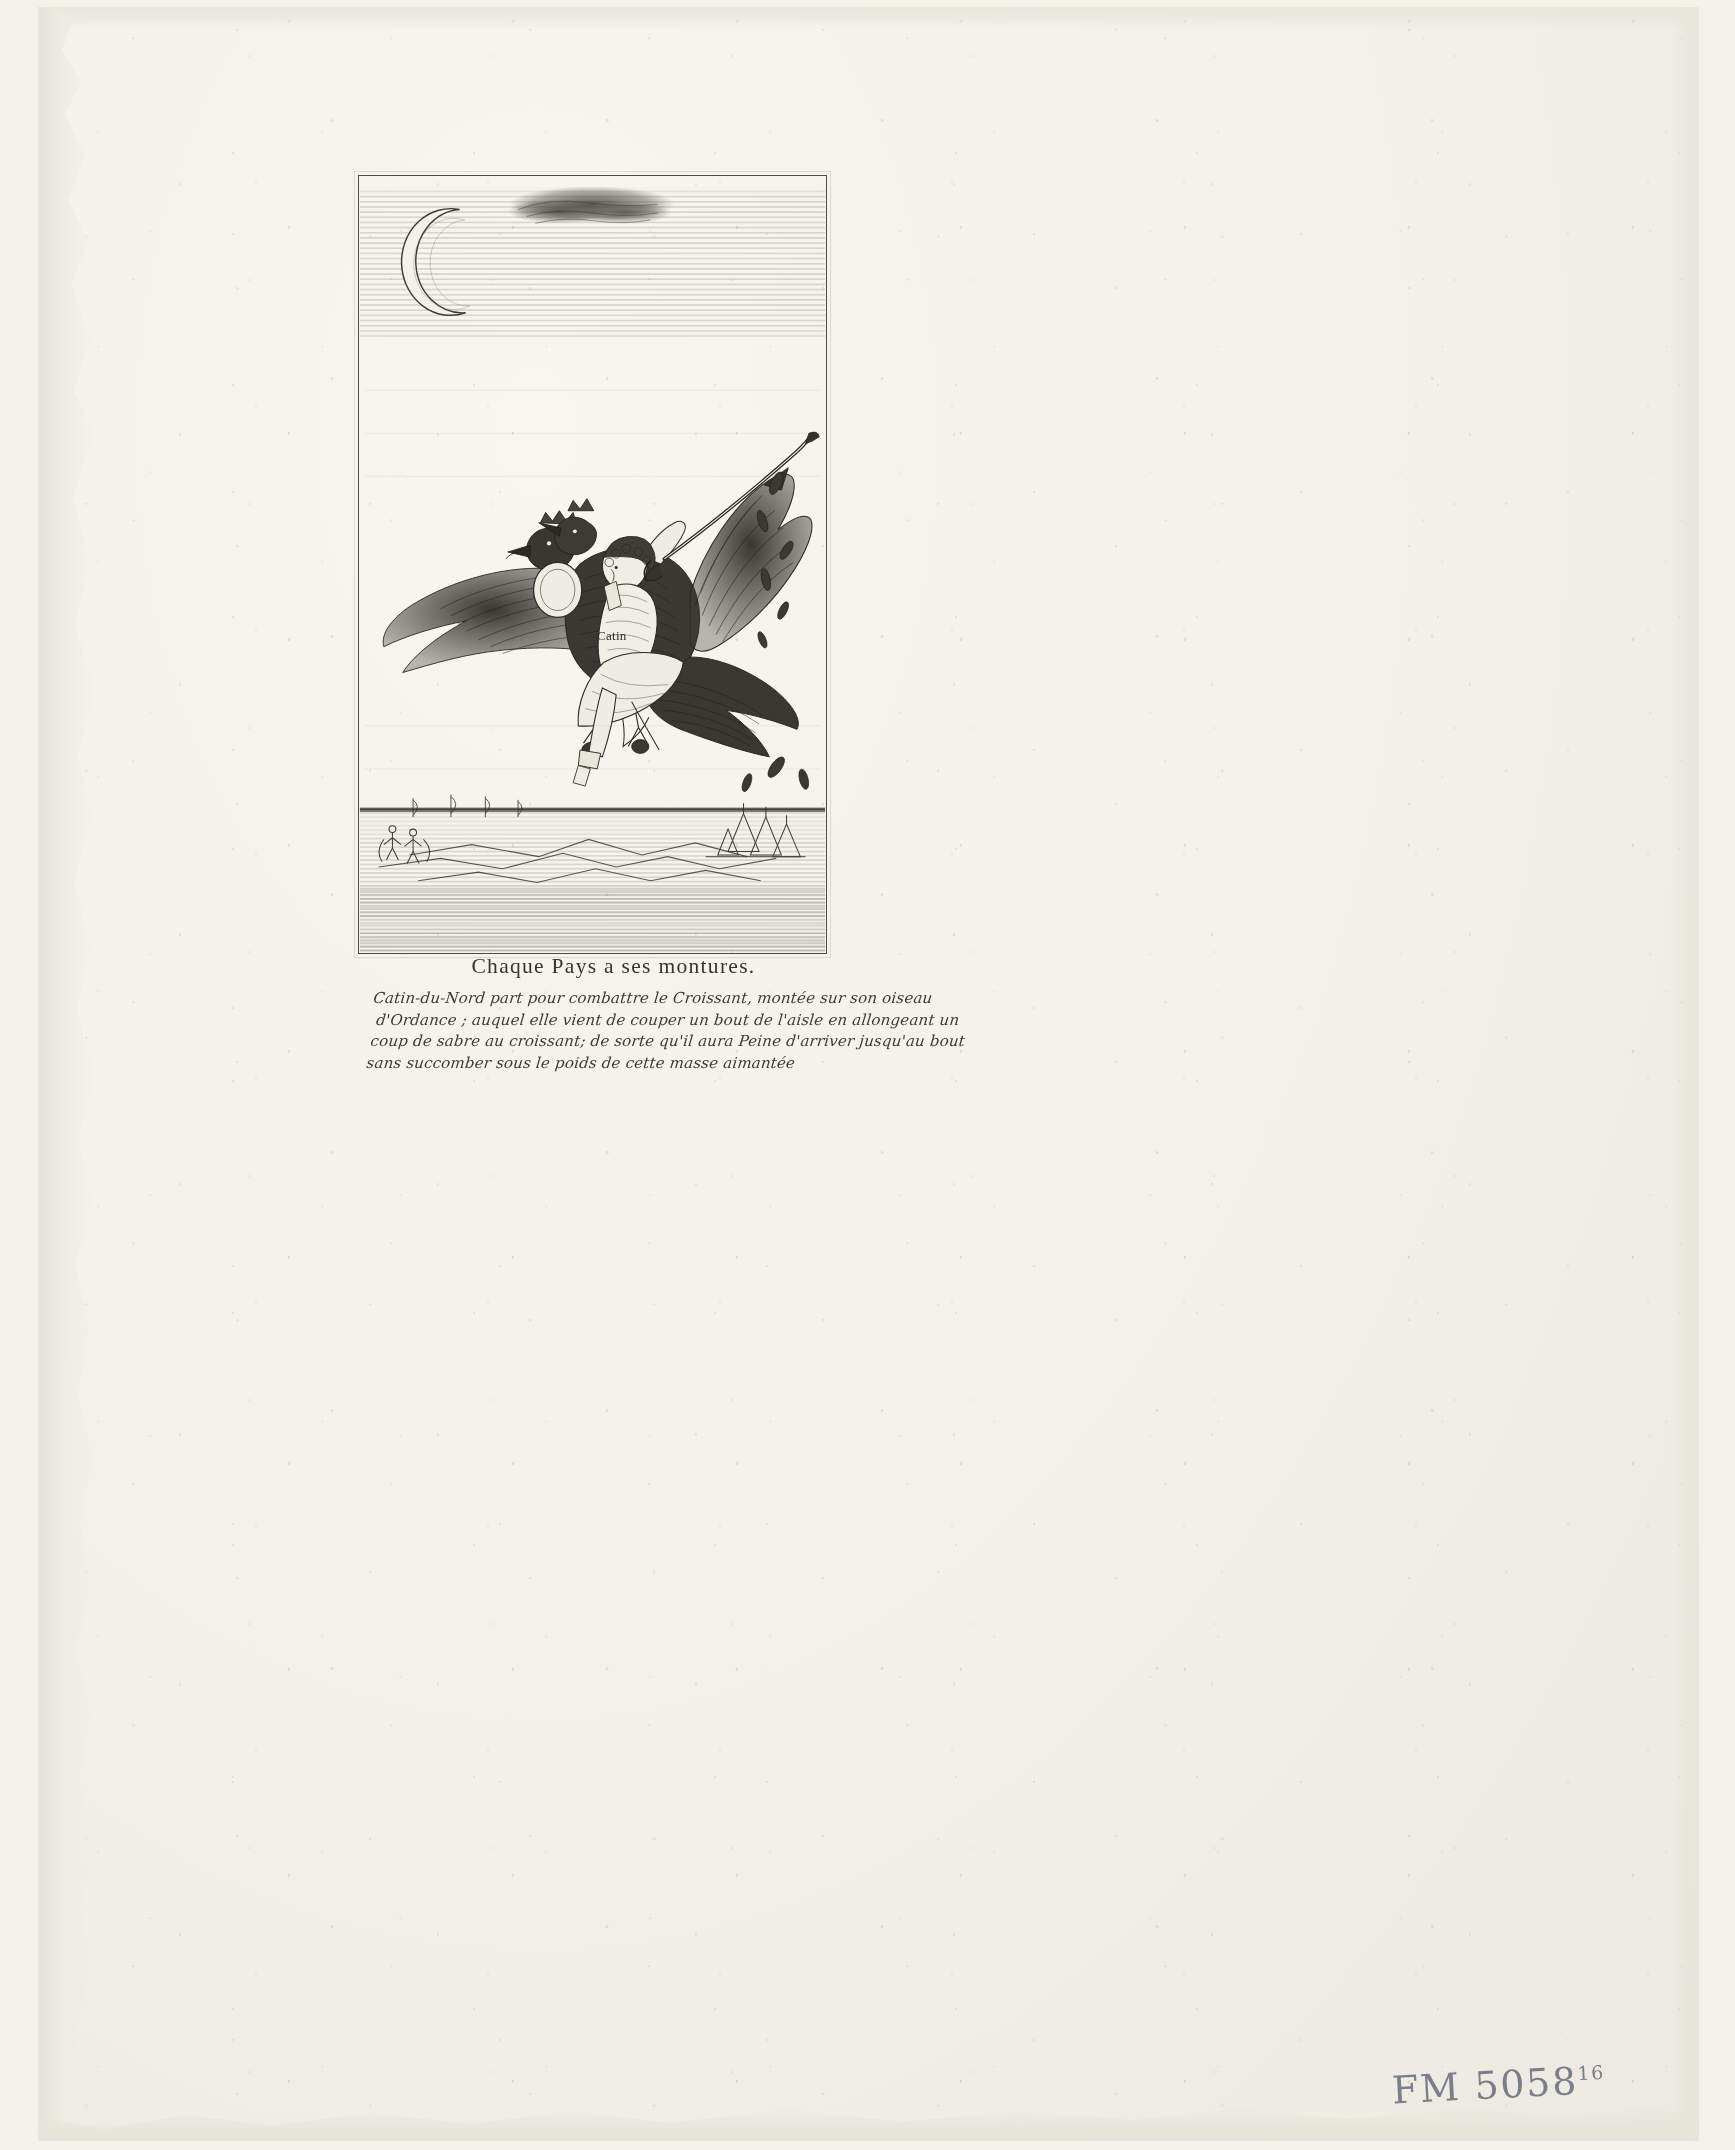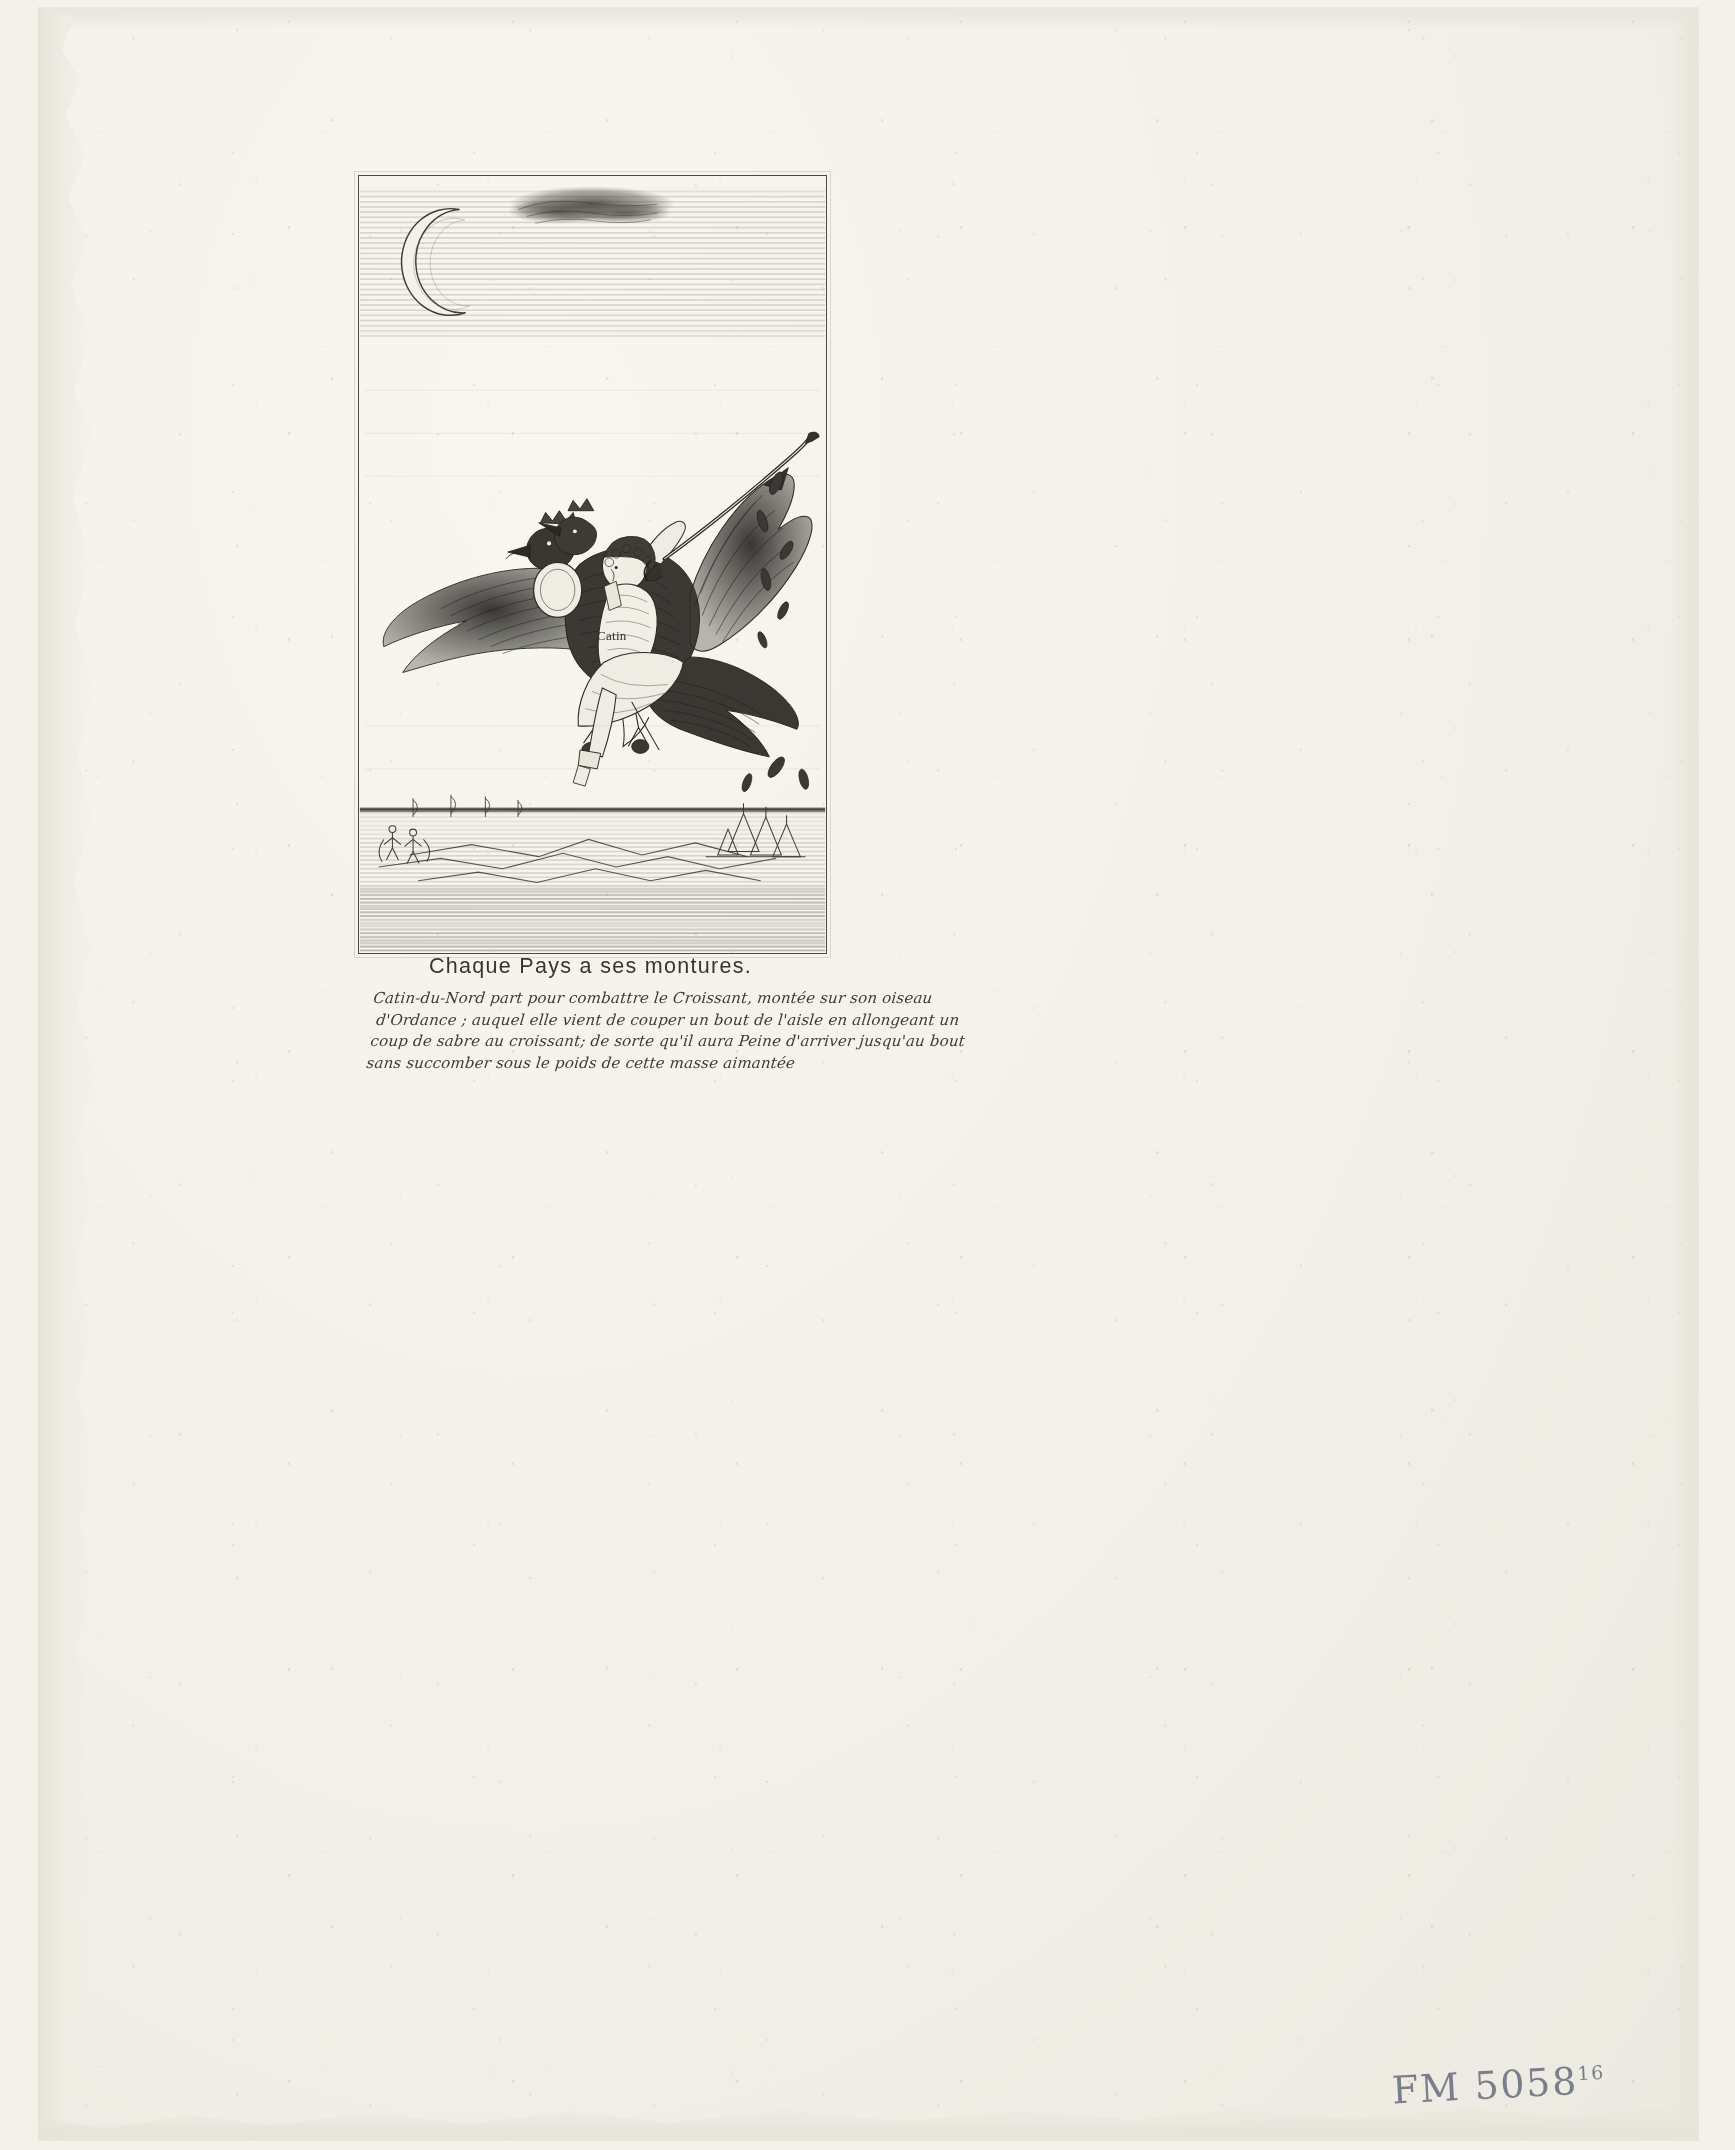--- a/index.html
+++ b/index.html
@@ -125,25 +125,25 @@
   }
 
   .etch-svg {
     position: absolute;
     left: 0; top: 0;
   }
 
   
   #caption-title {
     position: absolute;
-    left: 52px;
+    left: 75px;
     top: 779px;
     width: 361px;
     text-align: center;
-    font-family: Liberation Sans, sans-serif;
+    font-family: Liberation Serif, serif;
     font-size: 21.5px;
     letter-spacing: 1.3px;
     color: #37352f;
   }
   #caption-body {
     position: absolute;
     left: 12px;
     top: 813px;
     width: 456px;
     font-family: "DejaVu Serif", serif;

